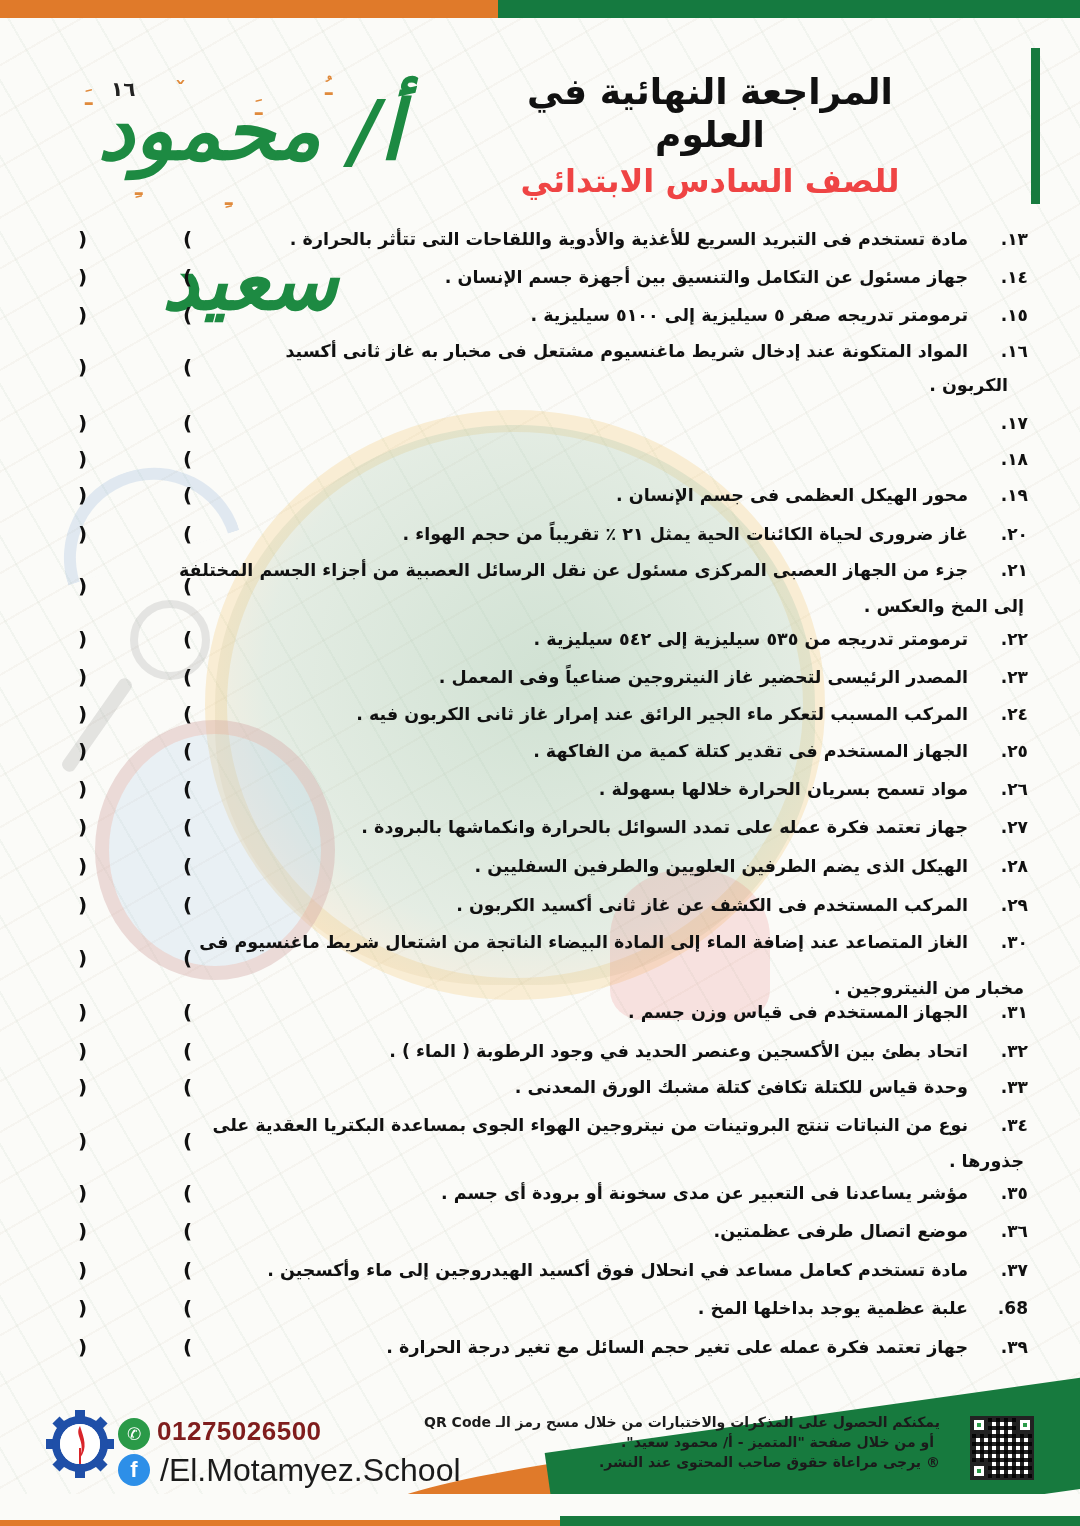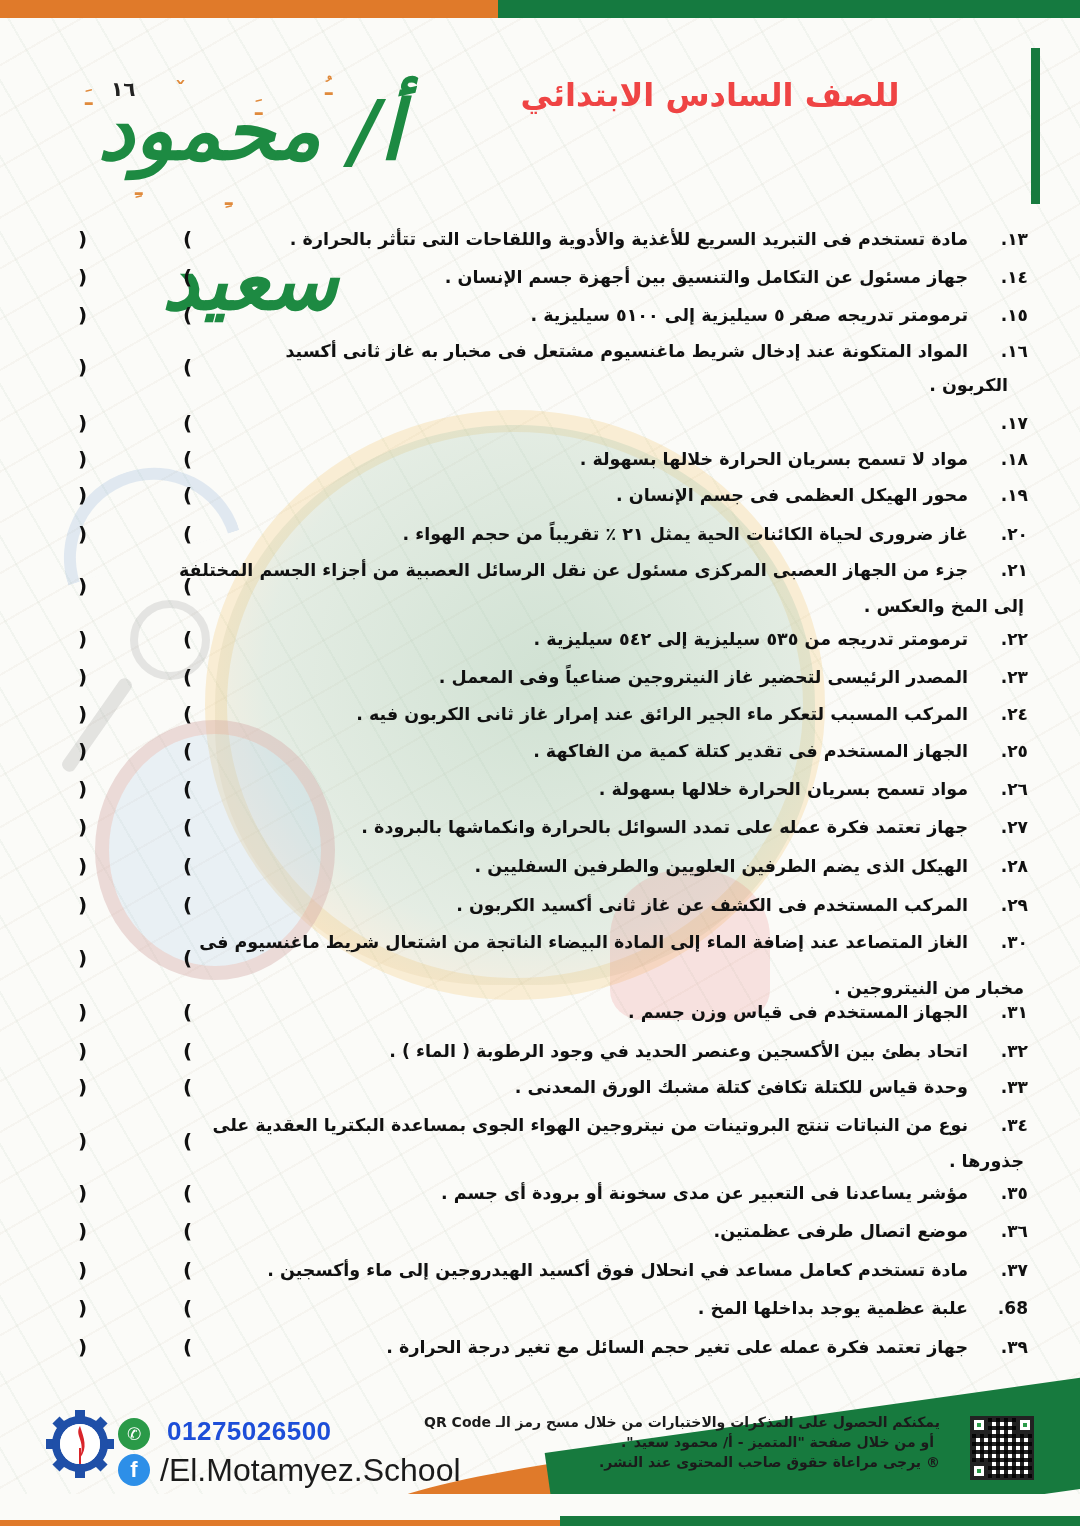--- a/index.html
+++ b/index.html
@@ -220,23 +220,23 @@
     }
     .contact-fb-icon {
       position: absolute; left: 118px; top: 64px;
       width: 32px; height: 32px; border-radius: 50%;
       background: #2d8fe8;
       display: flex; align-items: center; justify-content: center;
       color: #fff; font-size: 22px; font-weight: bold;
       font-family: "Liberation Sans", sans-serif;
     }
     .contact-phone {
-      position: absolute; left: 167px; top: 26px;
+      position: absolute; left: 157px; top: 26px;
       font-family: "Liberation Sans", sans-serif;
-      font-size: 26px; font-weight: bold; color: #1d4ed8;
+      font-size: 26px; font-weight: bold; color: #7f1d1d;
       letter-spacing: 0.5px;
     }
     .contact-fb {
       position: absolute; left: 160px; top: 62px;
       font-family: "Liberation Sans", sans-serif;
       font-size: 32px; color: #1b1b1b;
     }
     .qr-code {
       position: absolute; right: 46px; top: 26px;
       width: 64px; height: 64px;
@@ -273,20 +273,21 @@
 <div class="bg-magnifier-handle"></div>
 <div class="bg-globe"></div>
 <div class="bg-flask"></div>
 
 <div class="top-bar-orange"></div>
 <div class="top-bar-green"></div>
 
 <div class="header">
   <div class="header-accent"></div>
   <div class="title-block">
+    <div class="title-line1">المراجعة النهائية في العلوم</div>
     <div class="title-line2">للصف السادس الابتدائي</div>
   </div>
   <div class="logo-block">
     <div class="logo-name">أ/ محمود سعيد</div>
     <div class="logo-marks">
       <span style="left:60px;top:30px;">ـَ</span>
       <span style="left:150px;top:22px;">ˇ</span>
       <span style="left:230px;top:40px;">ـَ</span>
       <span style="left:300px;top:20px;">ـُ</span>
       <span style="left:110px;top:120px;">ـِ</span>
@@ -323,21 +324,20 @@
     <span class="paren paren-left" style="top:16px">)</span>
     <span class="paren paren-right" style="top:16px">(</span>
   </div>
   <div class="q-row" style="top:186px">
     <span class="q-num">١٧.</span>
     <span class="paren paren-left">)</span>
     <span class="paren paren-right">(</span>
   </div>
   <div class="q-row" style="top:222px">
     <span class="q-num">١٨.</span>
-    <span class="q-text">مواد لا تسمح بسريان الحرارة خلالها بسهولة .</span>
     <span class="paren paren-left">)</span>
     <span class="paren paren-right">(</span>
   </div>
   <div class="q-row" style="top:258px">
     <span class="q-num">١٩.</span>
     <span class="q-text">محور الهيكل العظمى فى جسم الإنسان .</span>
     <span class="paren paren-left">)</span>
     <span class="paren paren-right">(</span>
   </div>
   <div class="q-row" style="top:297px">

